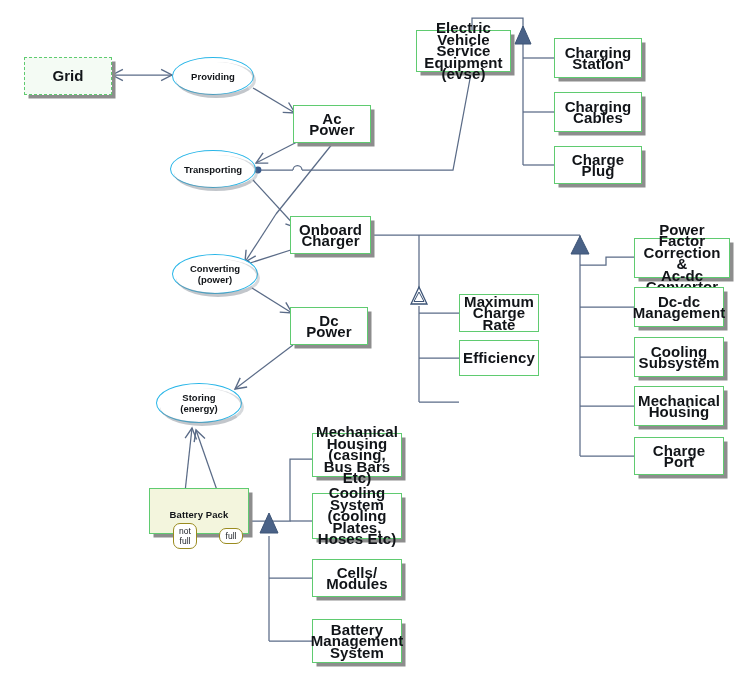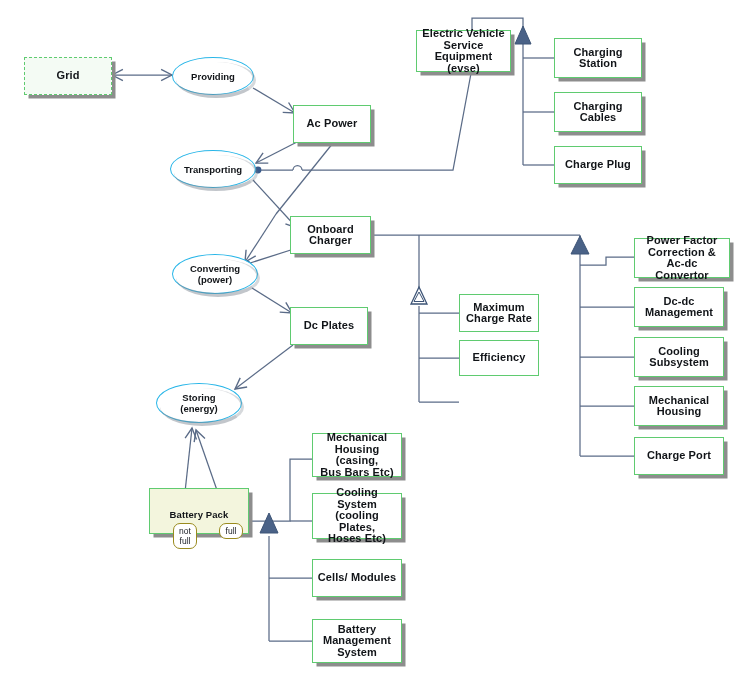--- a/index.html
+++ b/index.html
@@ -13,21 +13,21 @@
   #wires{position:absolute;left:0;top:0;width:750px;height:684px;pointer-events:none;}
 
   
   .node{
     position:absolute;
     box-sizing:border-box;
     display:flex;align-items:center;justify-content:center;
     text-align:center;
     color:#111418;
     font-weight:bold;
-    font-size:11px;
+    font-size:15px;
     line-height:11.5px;
     letter-spacing:.1px;
     padding:2px 4px;
     background:#ffffff;
     border:1.4px solid #5fcb70;
   }
   .node.shadow{
     box-shadow:4px 4px 0 -0.5px #8d8d8d;
   }
   .node.plain{box-shadow:none;}
@@ -77,21 +77,21 @@
     text-align:center;
     font-weight:bold;
     font-size:9.5px;
     color:#111418;
     padding-top:20px;
     letter-spacing:.1px;
   }
   .pack-states{
     display:flex;
     justify-content:space-around;
-    align-items:flex-start;
+    align-items:center;
     padding:3px 5px 5px 23px;
     gap:22px;
   }
   .state{
     flex:1;
     box-sizing:border-box;
     text-align:center;
     font-size:8.5px;
     font-weight:normal;
     color:#20232a;
@@ -200,21 +200,21 @@
   <div class="ellipse" style="left:156px;top:383px;width:86px;height:40px;white-space:pre-line;">
     <span>Storing
 (energy)</span>
   </div>
 
   <div class="node shadow" style="left:293px;top:105px;width:78px;height:38px;">
     <span>Ac Power</span>
   </div>
 
   <div class="node shadow" style="left:290px;top:307px;width:78px;height:38px;">
-    <span>Dc Plates</span>
+    <span>Dc Power</span>
   </div>
 
   <div class="node shadow" style="left:290px;top:216px;width:81px;height:38px;white-space:pre-line;">
     <span>Onboard
 Charger</span>
   </div>
 
   <div class="node shadow" style="left:416px;top:30px;width:95px;height:42px;white-space:pre-line;">
     <span>Electric Vehicle
 Service

